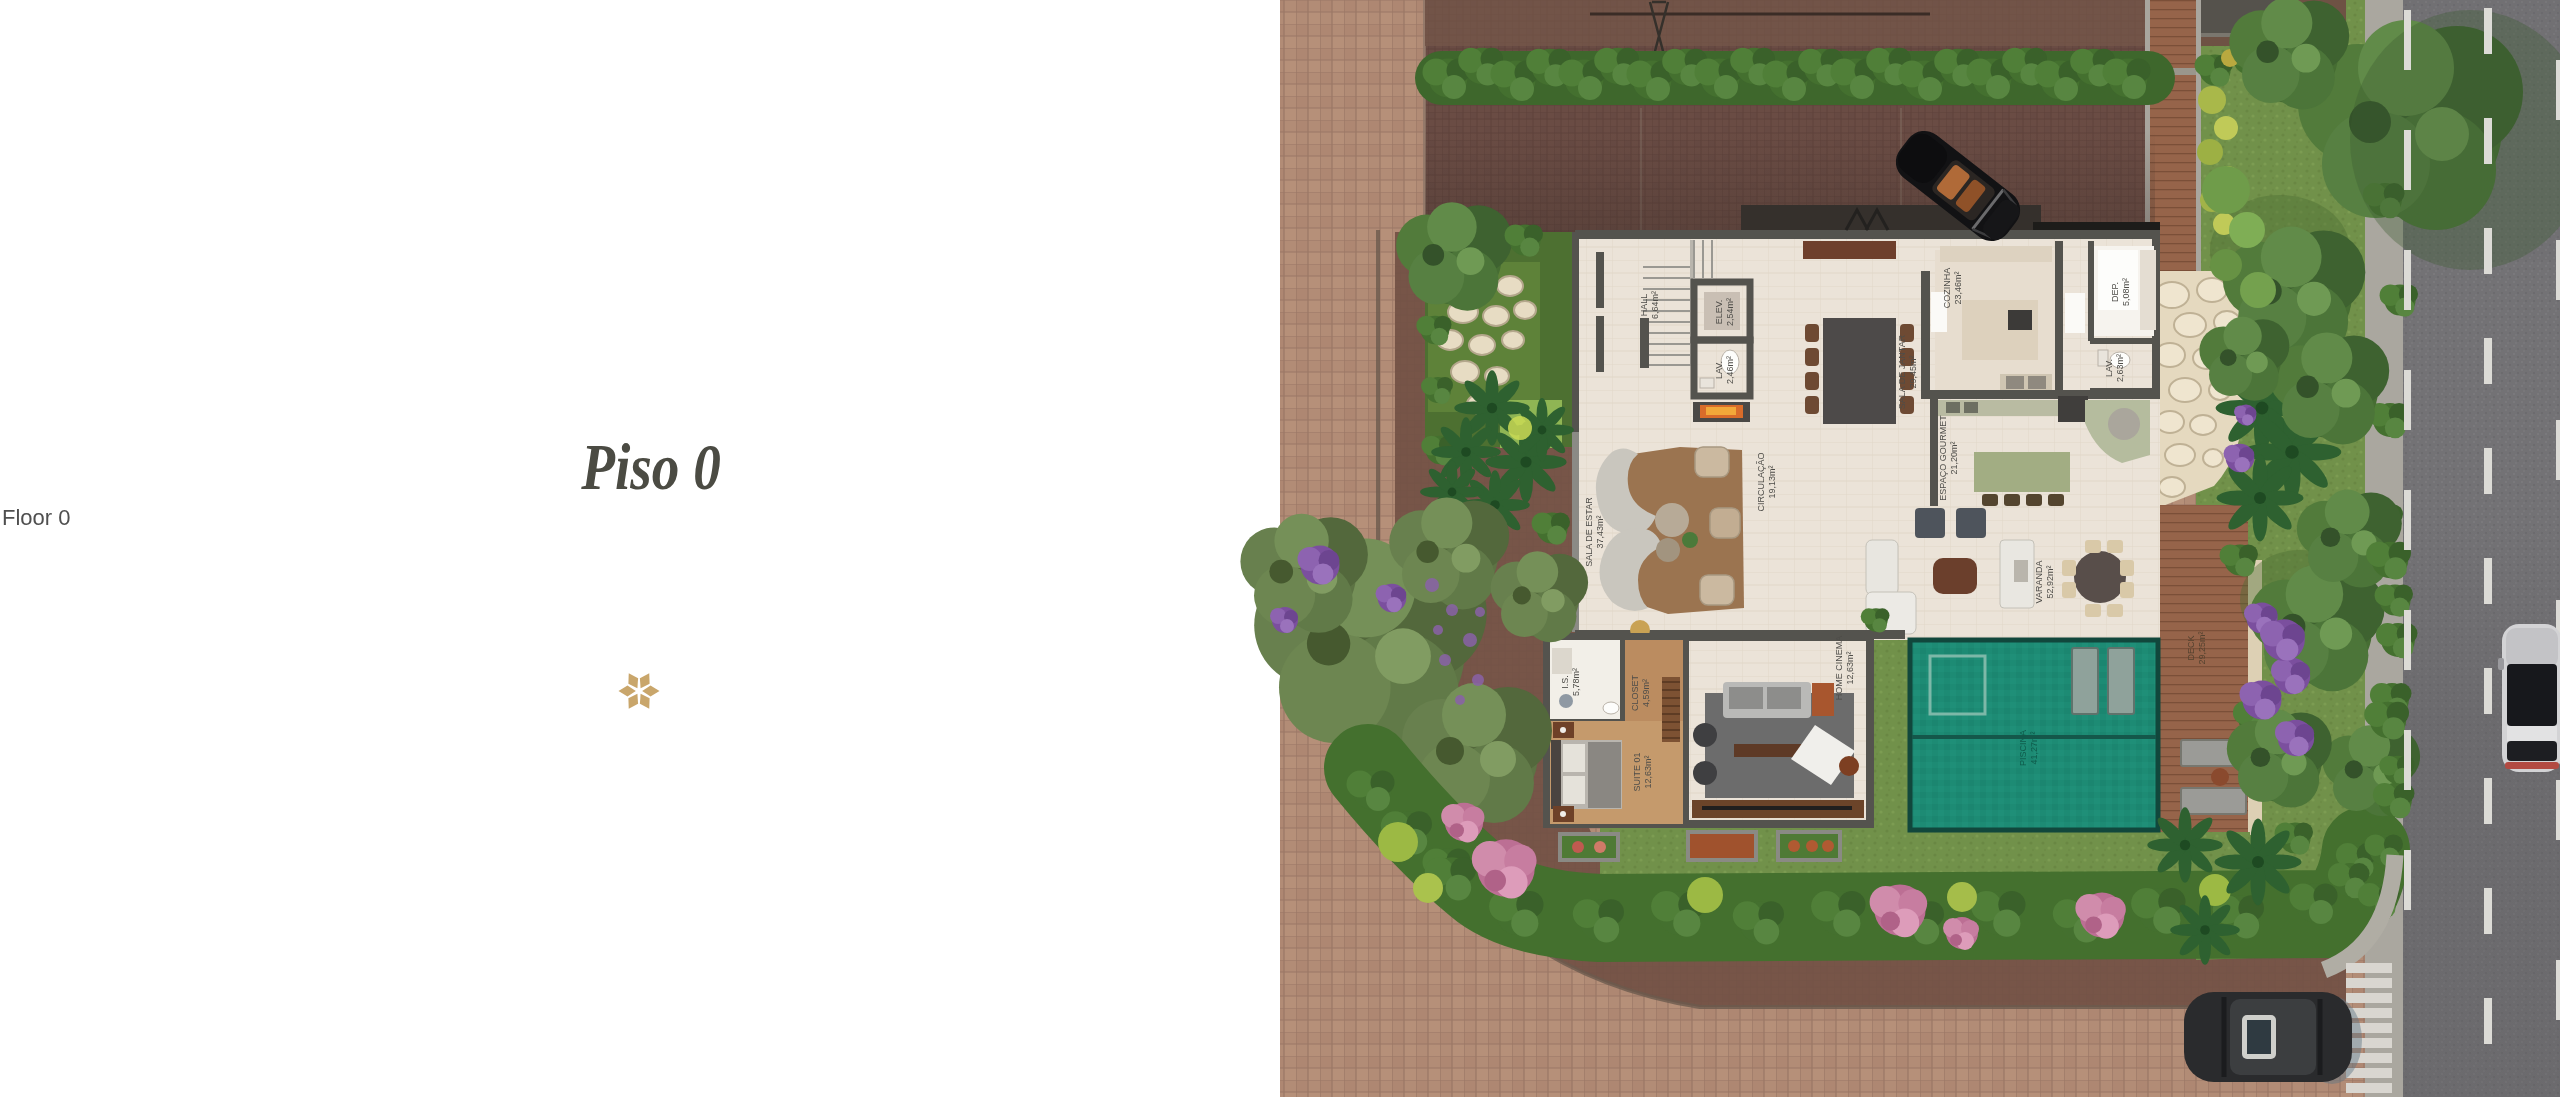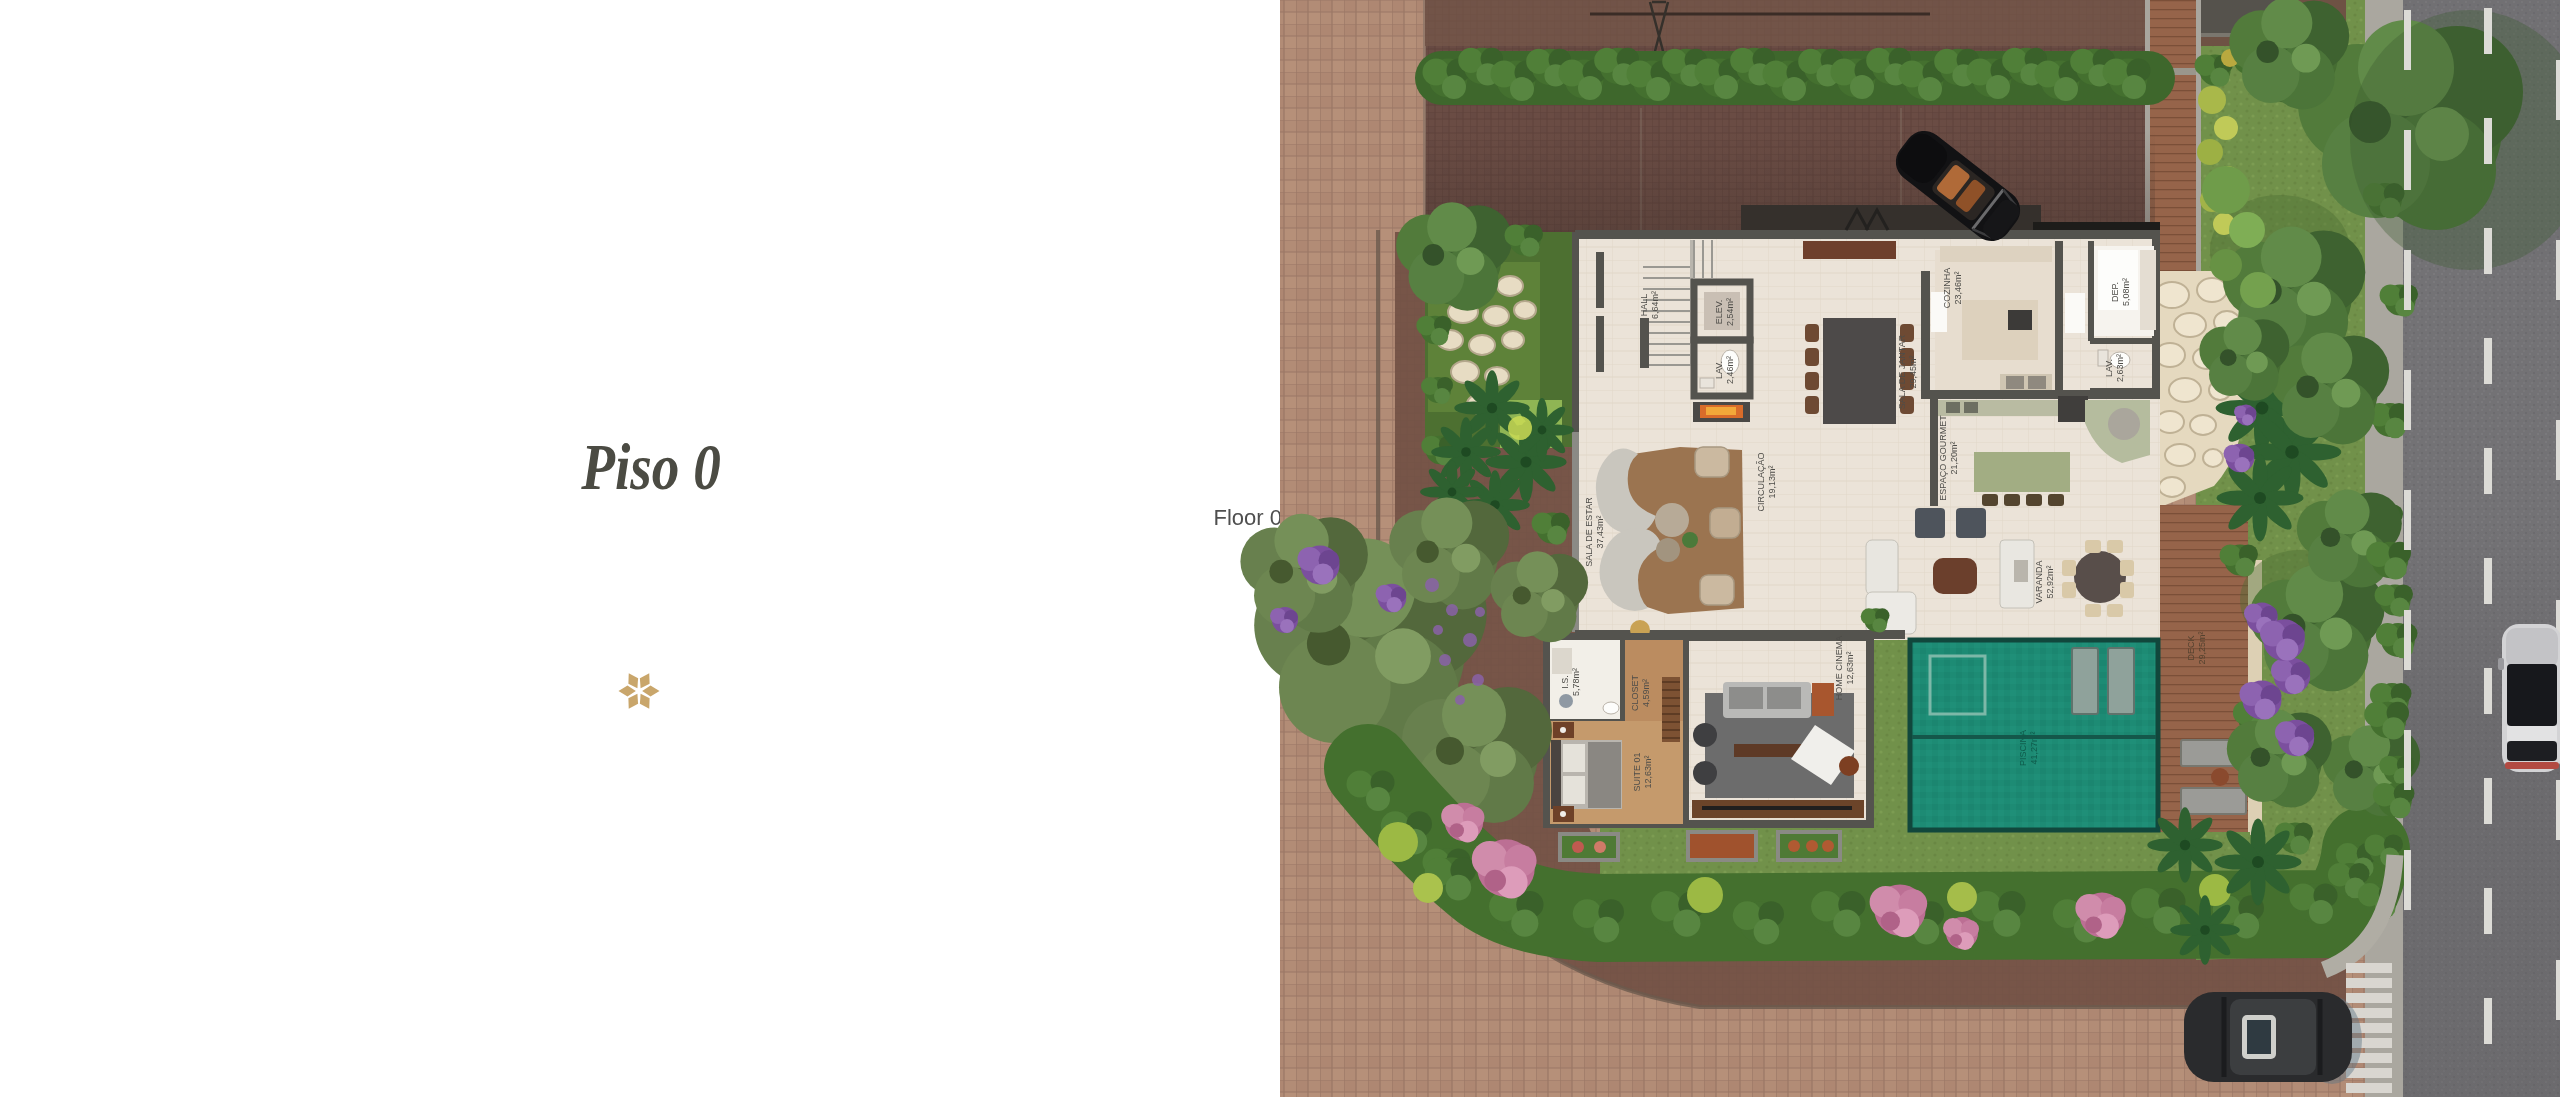--- a/index.html
+++ b/index.html
@@ -1,19 +1,19 @@
 <!DOCTYPE html>
 <html><head>
 <meta charset="utf-8">
 <style>
   html,body{margin:0;padding:0;background:#fff;width:2560px;height:1097px;overflow:hidden;}
   .title{position:absolute;left:11px;top:430px;width:1280px;text-align:center;
     font-family:"Liberation Serif",serif;font-style:italic;font-weight:700;
     font-size:65px;color:#4b4b43;letter-spacing:0px;transform:scaleX(.85);}
-  .sub{position:absolute;left:2px;top:505px;width:1280px;text-align:right;
+  .sub{position:absolute;left:2px;top:505px;width:1280px;text-align:left;
     font-family:"Liberation Sans",sans-serif;font-size:22px;color:#4f4f4f;}
   svg{position:absolute;left:0;top:0;}
 </style>
 </head>
 <body>
 <div class="title">Piso 0</div>
 <div class="sub">Floor 0</div>
 <svg width="2560" height="1097" viewBox="0 0 2560 1097">
 <defs>
   <pattern id="cobble" width="24" height="24" patternUnits="userSpaceOnUse">

